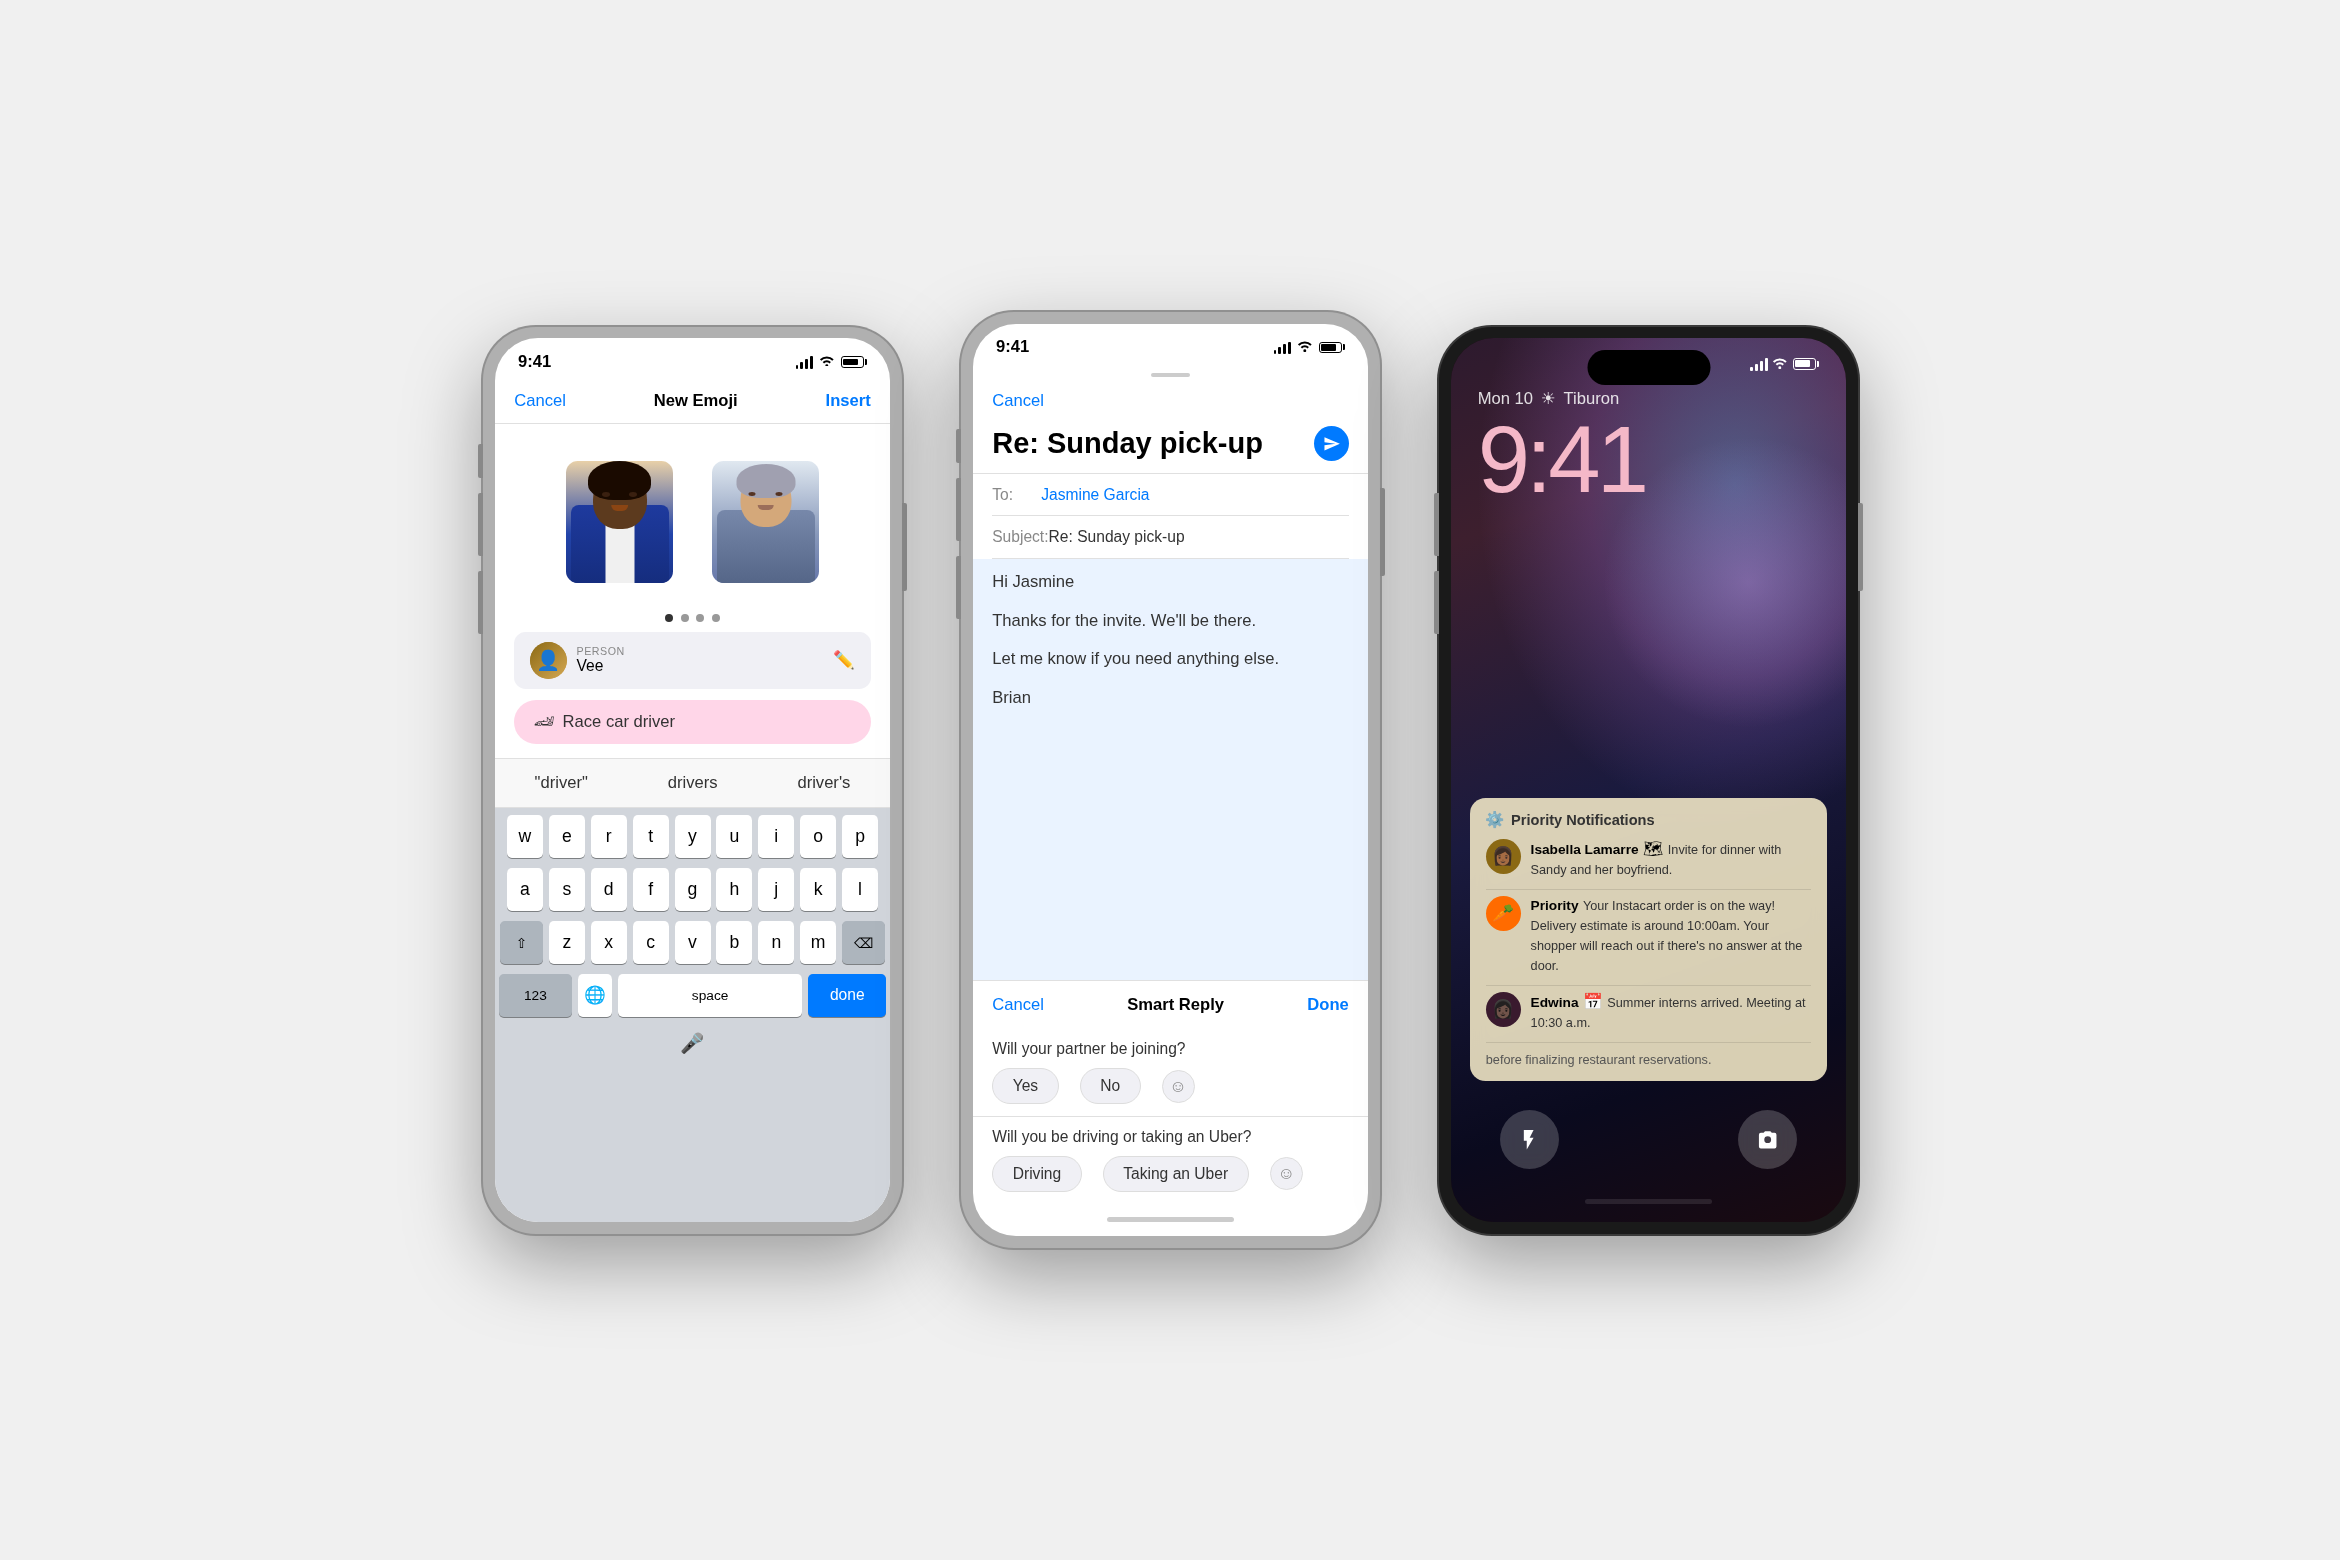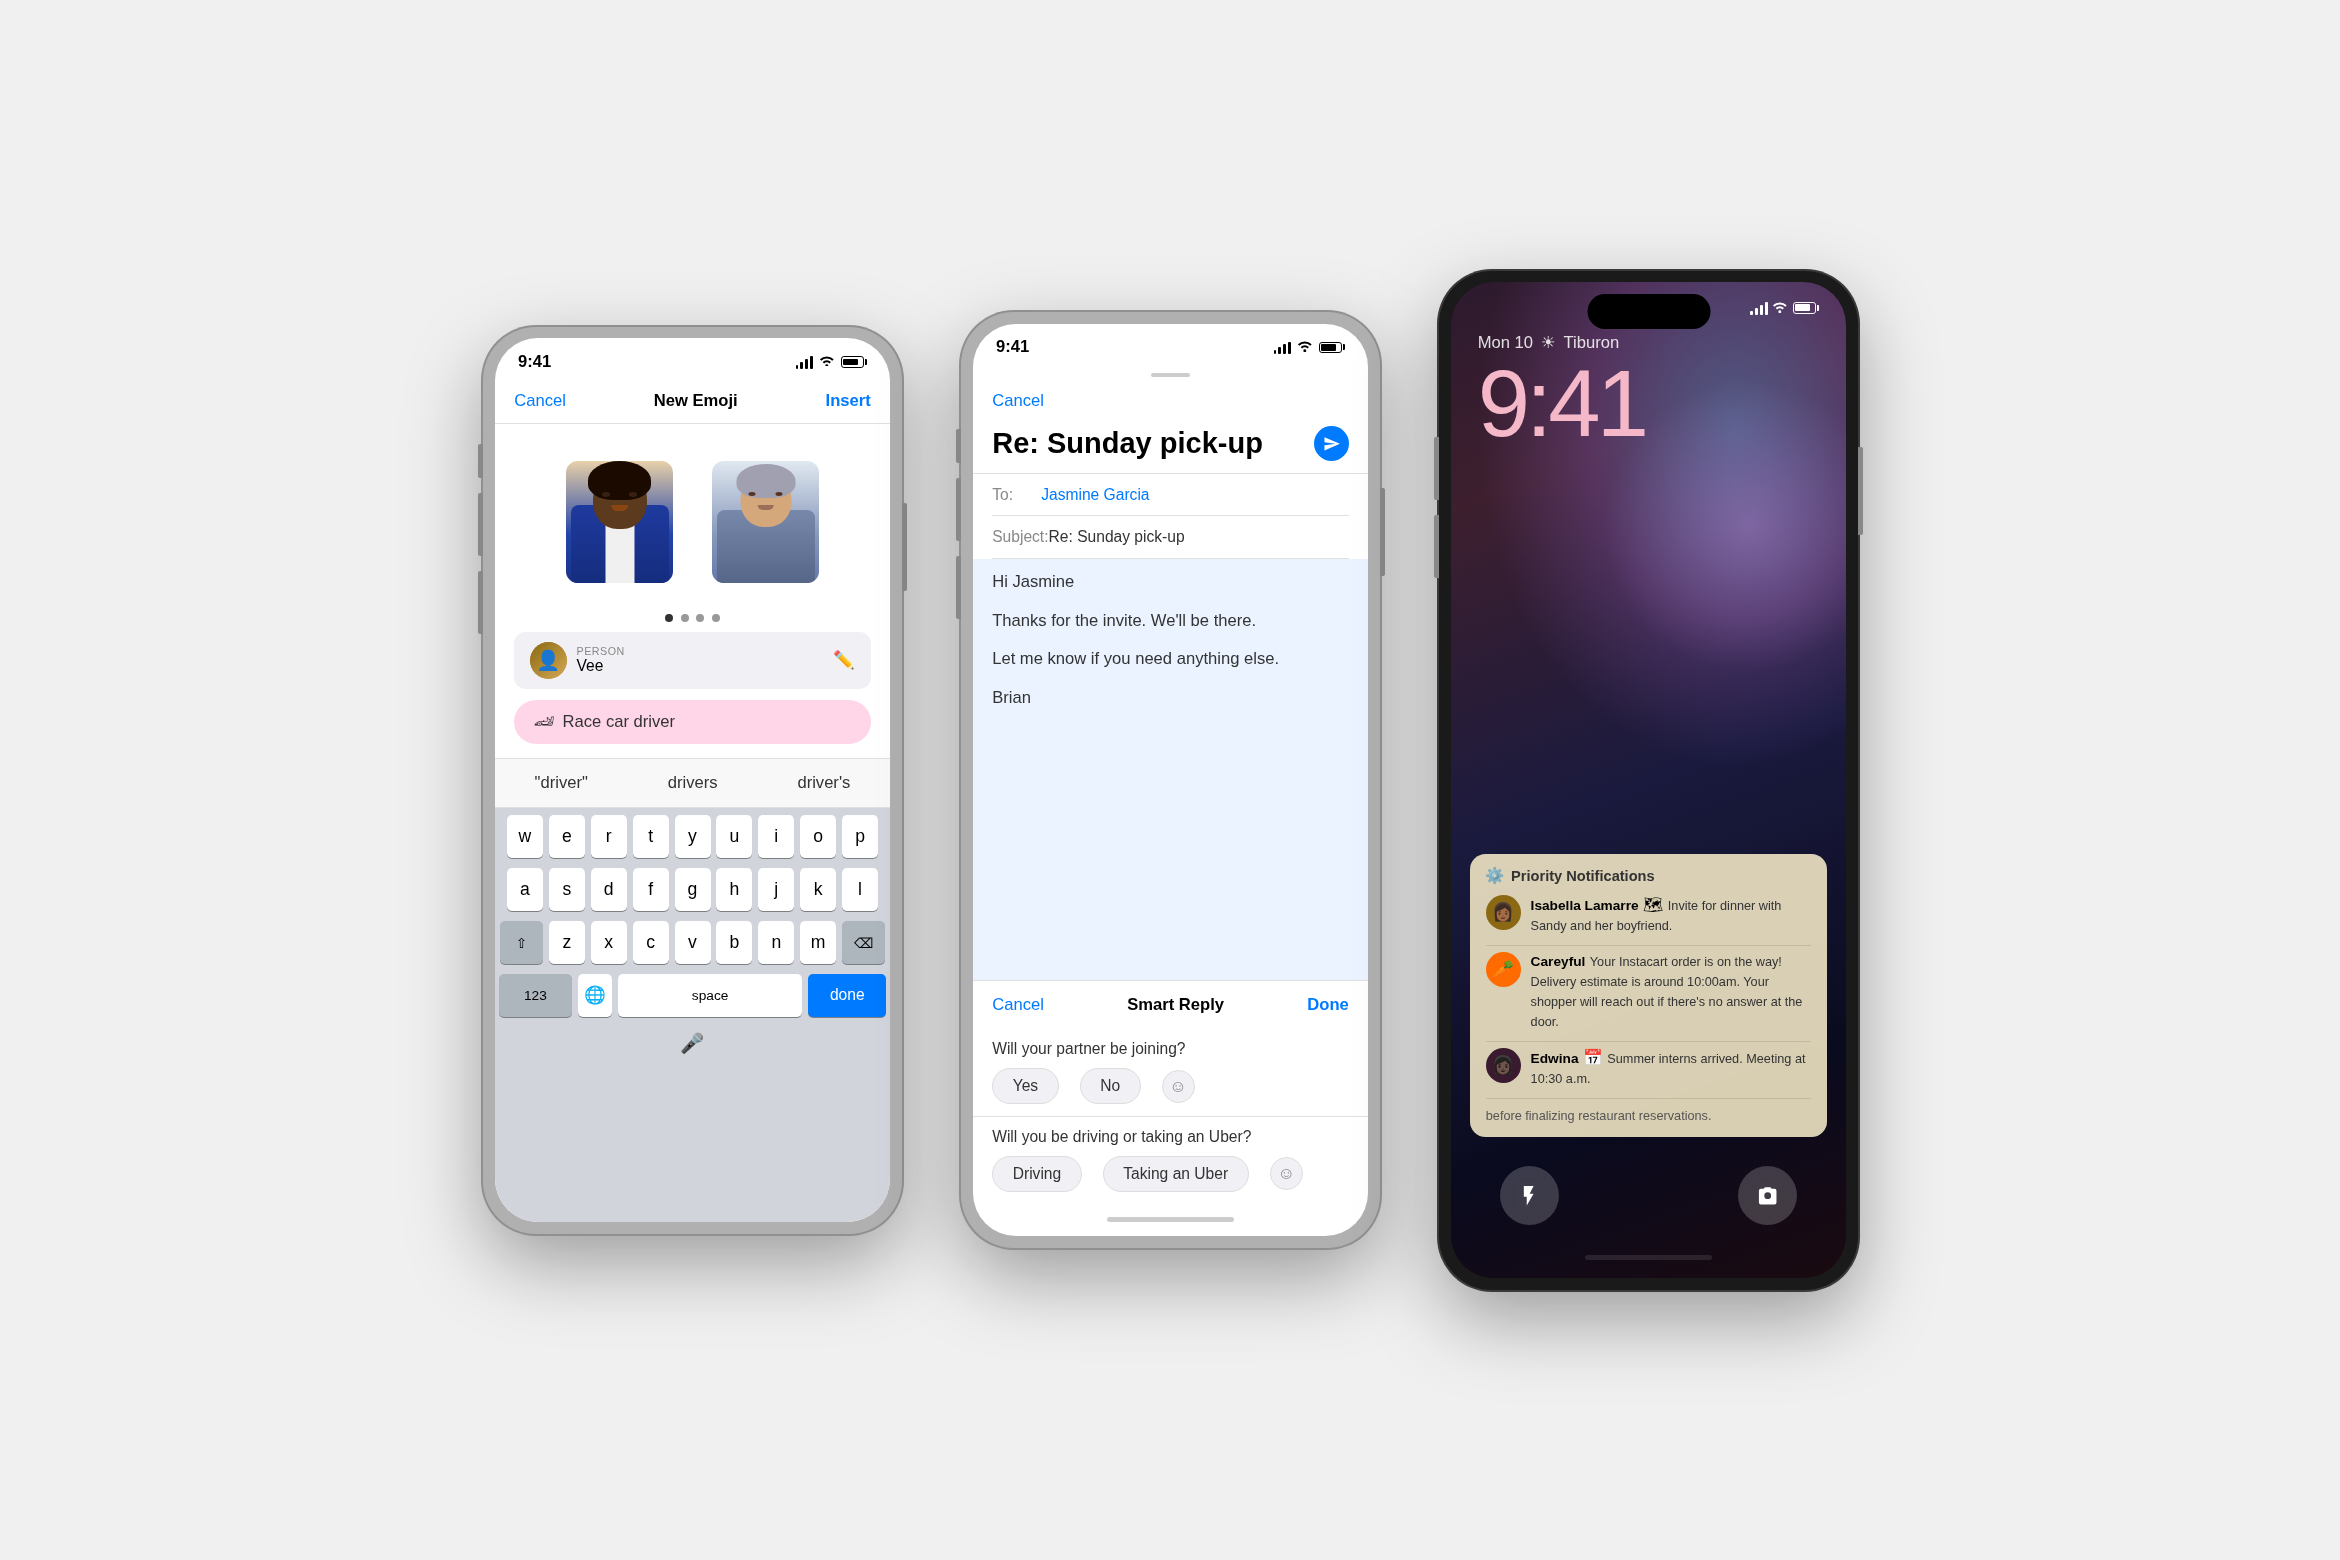--- a/index.html
+++ b/index.html
@@ -857,21 +857,21 @@
         </div>
       </div>
 
       <div class="home-indicator">
         <div class="home-bar"></div>
       </div>
     </div>
   </div>
 </div>
 
-<div class="phone" style="width:419px;height:1019px;background:#1a1a1a;border-radius:53px;box-shadow:0 0 0 2px #3a3a3a, 0 29px 78px rgba(0,0,0,0.35);">
+<div class="phone" style="width:419px;height:907px;background:#1a1a1a;border-radius:53px;box-shadow:0 0 0 2px #3a3a3a, 0 29px 78px rgba(0,0,0,0.35);">
   <div class="btn-right"></div>
   <div class="btn-left-mid1"></div>
   <div class="btn-left-mid2"></div>
   <div class="phone-inner" style="background:#1a0a10;">
     <div class="phone3-screen">
 
       <div class="lock-bg-blob"></div>
       <div class="lock-bg-blob2"></div>
 
       <div class="dynamic-island"></div>
@@ -922,21 +922,21 @@
               <span> 🗺 </span>
               <span class="notif-text">Invite for dinner with Sandy and her boyfriend.</span>
             </div>
           </div>
 
           <div class="notif-divider"></div>
 
           <div class="notif-item">
             <div class="notif-avatar orange">🥕</div>
             <div class="notif-content">
-              <span class="notif-sender">Careyful</span>
+              <span class="notif-sender">Priority</span>
               <span class="notif-text">Your Instacart order is on the way! Delivery estimate is around 10:00am. Your shopper will reach out if there's no answer at the door.</span>
             </div>
           </div>
 
           <div class="notif-divider"></div>
 
           <div class="notif-item">
             <div class="notif-avatar" style="background:#3a1a2e;">👩🏿</div>
             <div class="notif-content">
               <span class="notif-sender">Edwina</span>

